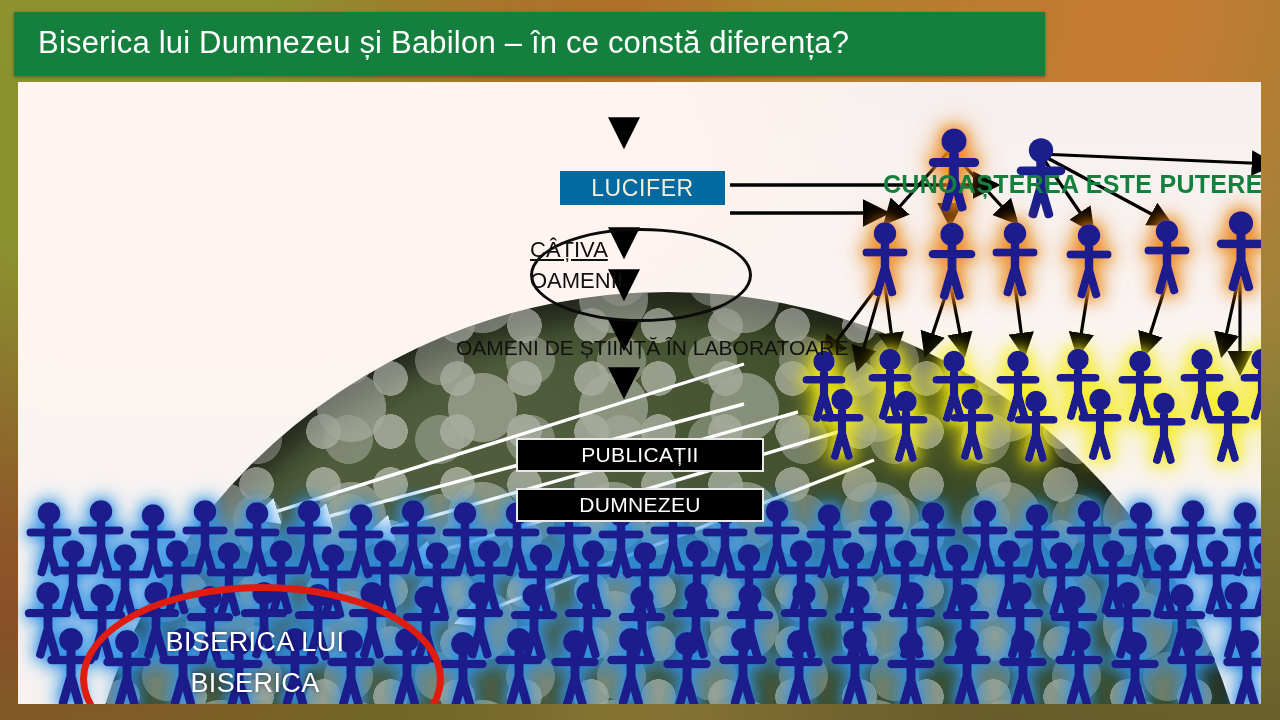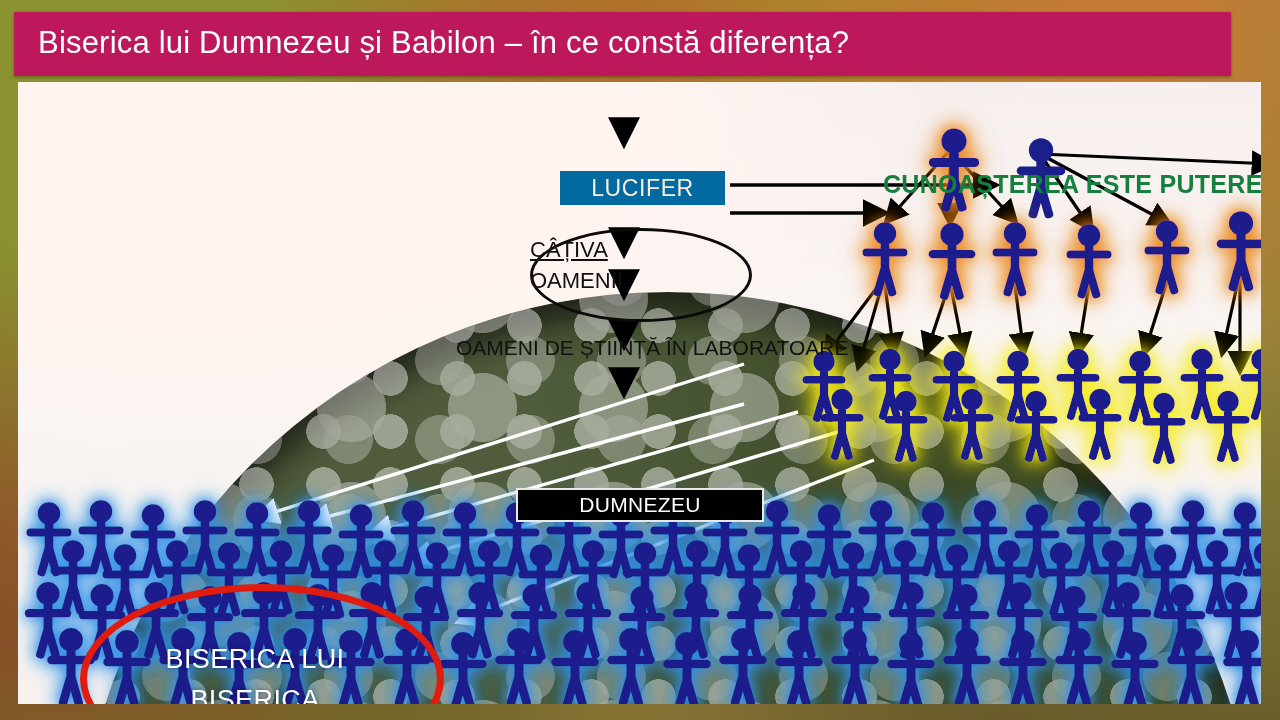--- a/index.html
+++ b/index.html
@@ -38,23 +38,23 @@
       radial-gradient(circle at 34% 97%, rgba(86,72,34,.9) 0 14%, rgba(0,0,0,0) 42%),
       linear-gradient(140deg, #7b6a2f 0%, #5c4a26 30%, #7d5a2c 58%, #4e4122 80%, #6b5c2d 100%);
     filter: blur(16px);
   }
 
   
   .title-bar {
     position: absolute;
     left: 14px;
     top: 12px;
-    width: 1217px;
+    width: 1031px;
     height: 64px;
-    background: #be185d;
+    background: #15803d;
     box-shadow: 0 1px 3px rgba(0,0,0,.35);
   }
   .title-text {
     position: absolute;
     left: 24px;
     top: 50%;
     transform: translateY(-52%);
     color: #ffffff;
     font-size: 31px;
     font-weight: 400;
@@ -216,21 +216,20 @@
     left: 62px;
     top: 540px;
     width: 350px;
     text-align: center;
     color: #ffffff;
     font-size: 27px;
     line-height: 41px;
     letter-spacing: .4px;
     text-shadow: 0 0 5px rgba(0,0,40,.55);
     font-family: "Liberation Sans", sans-serif;
-    margin-top: 17px;
   }
 
   svg.overlay {
     position: absolute;
     left: 0;
     top: 0;
     width: 1243px;
     height: 622px;
     overflow: visible;
   }
@@ -469,20 +468,23 @@
     </div>
 
     <div class="ellipse-core"></div>
     <div class="ellipse-label">
       <div class="l1">CÂȚIVA</div>
       <div class="l2">OAMENII</div>
     </div>
 
     <div class="mid-line l-sci">OAMENI DE ȘTIINȚĂ ÎN LABORATOARE</div>
 
+    <div class="black-box bb-pub">
+      <span>PUBLICAȚII</span>
+    </div>
     <div class="black-box bb-med">
       <span>DUMNEZEU</span>
     </div>
 
     <div class="headline-right">CUNOAȘTEREA ESTE PUTERE</div>
 
     <div class="red-ellipse"></div>
     <div class="church-label">
       <div>BISERICA LUI</div>
       <div>BISERICA</div>

